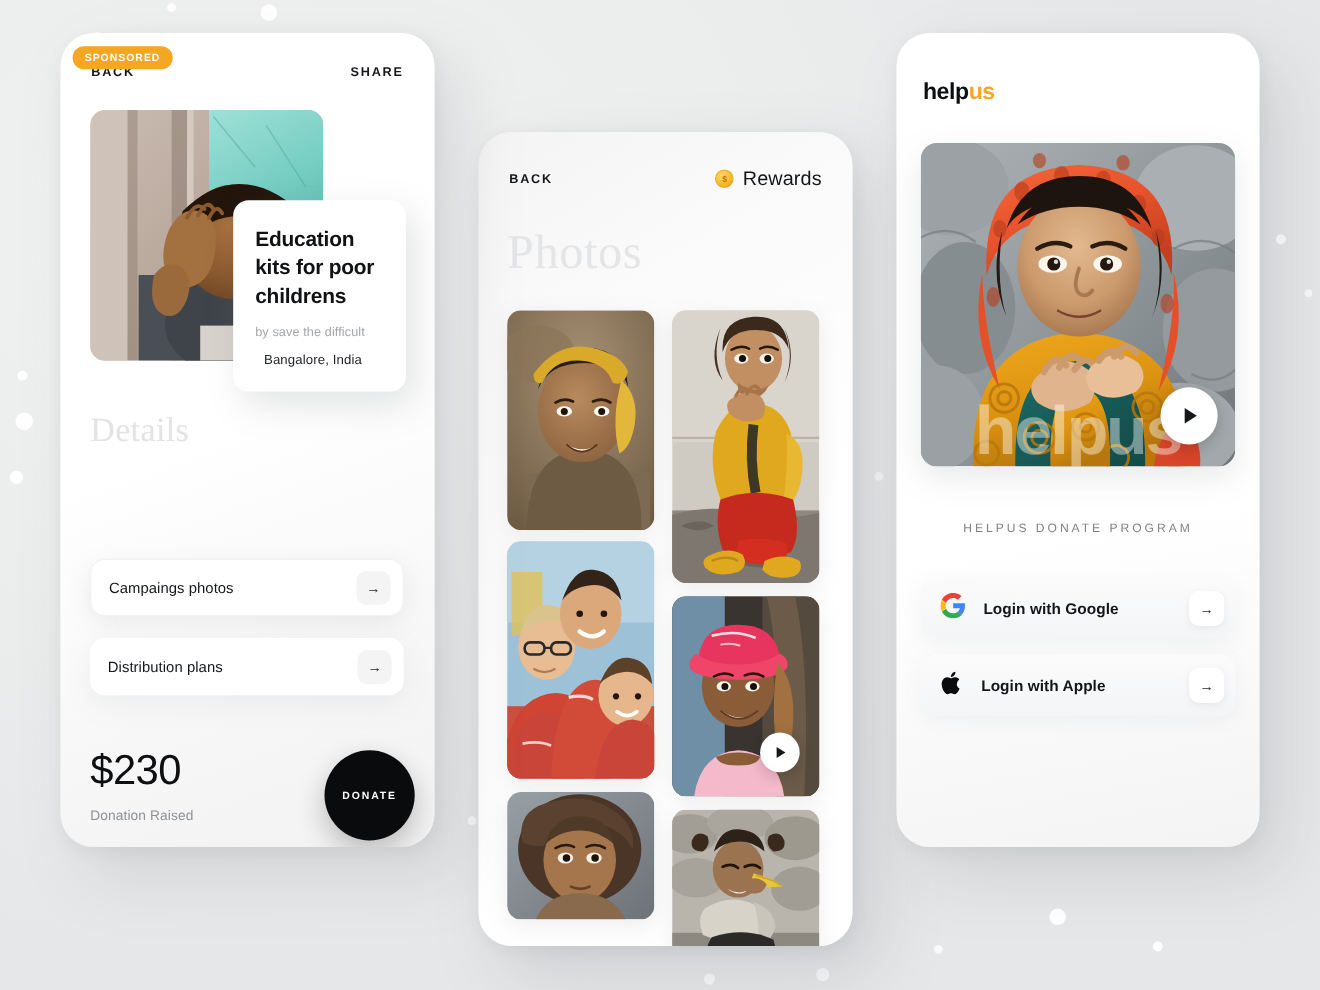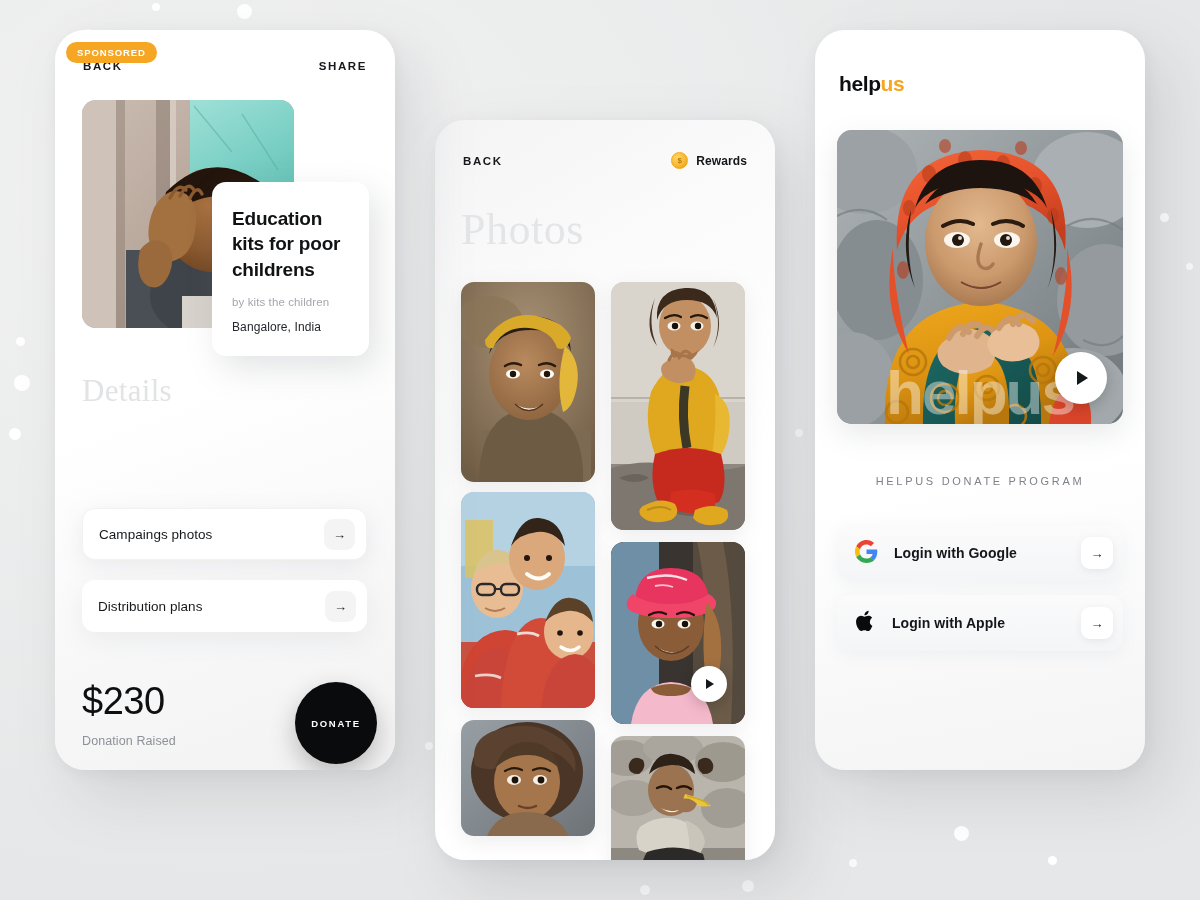--- a/index.html
+++ b/index.html
@@ -122,20 +122,21 @@
     margin-top: 14px;
     font-size: 11.5px;
     color: #a4a7ac;
     letter-spacing: 0.1px;
   }
   .fc-loc {
     margin-top: 12px;
     font-size: 12px;
     color: #24272b;
     letter-spacing: 0.1px;
+    margin-left: 8px;
   }
 
   .section-head {
     position: absolute;
     font-size: 31px;
     color: #e2e3e5;
     font-family: "Liberation Serif", serif;
     letter-spacing: 0.3px;
   }
 
@@ -224,21 +225,21 @@
   .coin-icon {
     width: 17px; height: 17px;
     border-radius: 50%;
     background: radial-gradient(circle at 36% 32%, #FFD75E 0%, #F7B733 58%, #E09612 100%);
     border: 1.5px solid #F0A81E;
     display: flex; align-items: center; justify-content: center;
     font-size: 8px; color: #b87a09; font-weight: 700;
     line-height: 1;
   }
   .rewards-label {
-    font-size: 12px; font-weight: 700; color: #131619;
+    font-size: 18px; font-weight: 400; color: #131619;
     letter-spacing: 0.1px;
   }
 
   .photos-title {
     position: absolute;
     left: 26px; top: 84px;
     font-size: 44px;
     color: #e4e5e7;
     font-family: "Liberation Serif", serif;
     letter-spacing: 0.5px;
@@ -427,21 +428,21 @@
         <path d="M72 108 q14 -24 32 -14 q12 8 10 30 q-2 26 -16 34 q-18 10 -28 -8 q-8 -18 2 -42 Z" fill="#a3703f"></path>
         <path d="M88 98 q8 -16 16 -8 M98 96 q8 -16 14 -6 M108 98 q7 -14 12 -4" stroke="#8c5a2f" stroke-width="3.4" fill="none" stroke-linecap="round"></path>
         <path d="M58 150 q12 -16 26 -6 q10 10 4 28 q-8 20 -22 14 q-14 -8 -8 -36 Z" fill="#9a6a3c"></path>
         <rect x="100" y="196" width="54" height="32" fill="#d7d2cb"></rect>
       </svg>
     </div>
     <div class="badge-sponsored">SPONSORED</div>
 
     <div class="float-card">
       <div class="fc-title">Education kits for poor childrens</div>
-      <div class="fc-by">by kits the children</div>
+      <div class="fc-by">by save the difficult</div>
       <div class="fc-loc">Bangalore, India</div>
     </div>
 
     <div class="section-head" style="left:27px;top:343px;">Details</div>
 
 
     <div class="row-card a">
       <span class="row-label">Campaings photos</span>
       <span class="row-arrow">→</span>
     </div>

